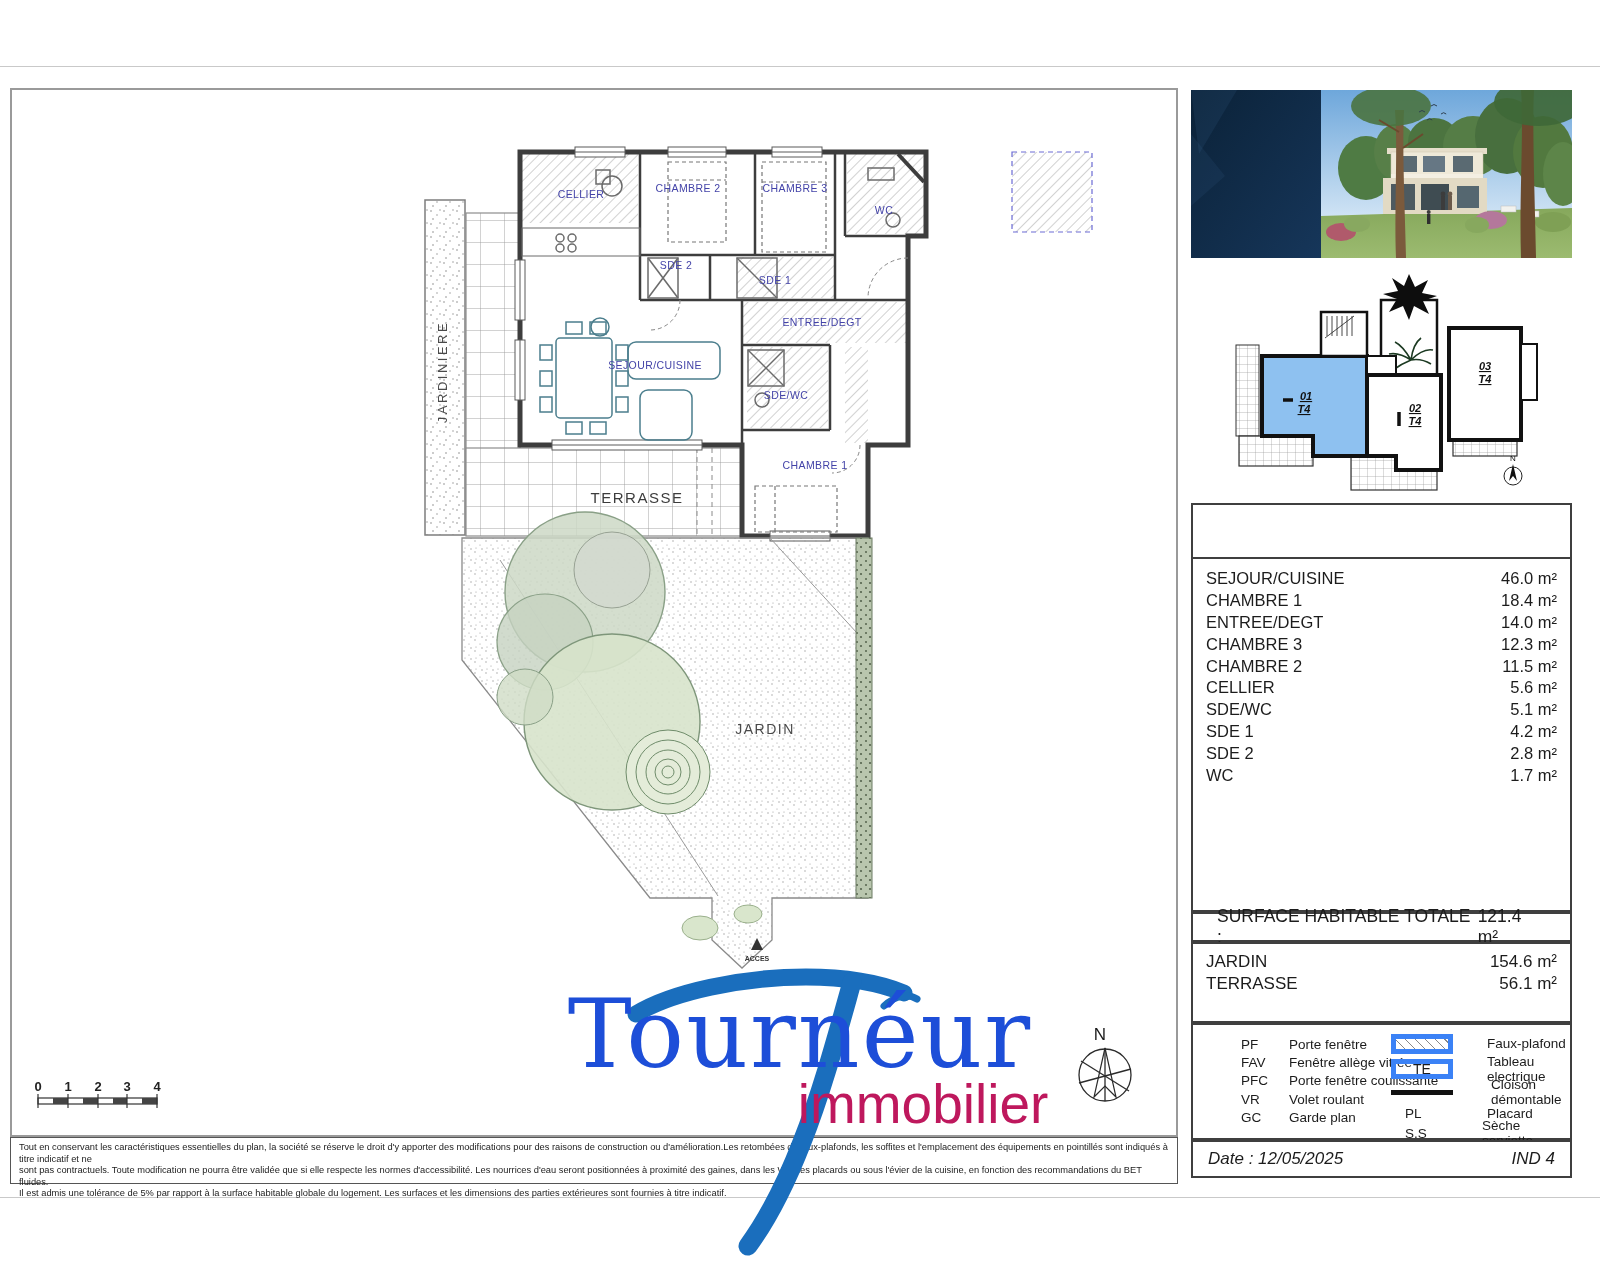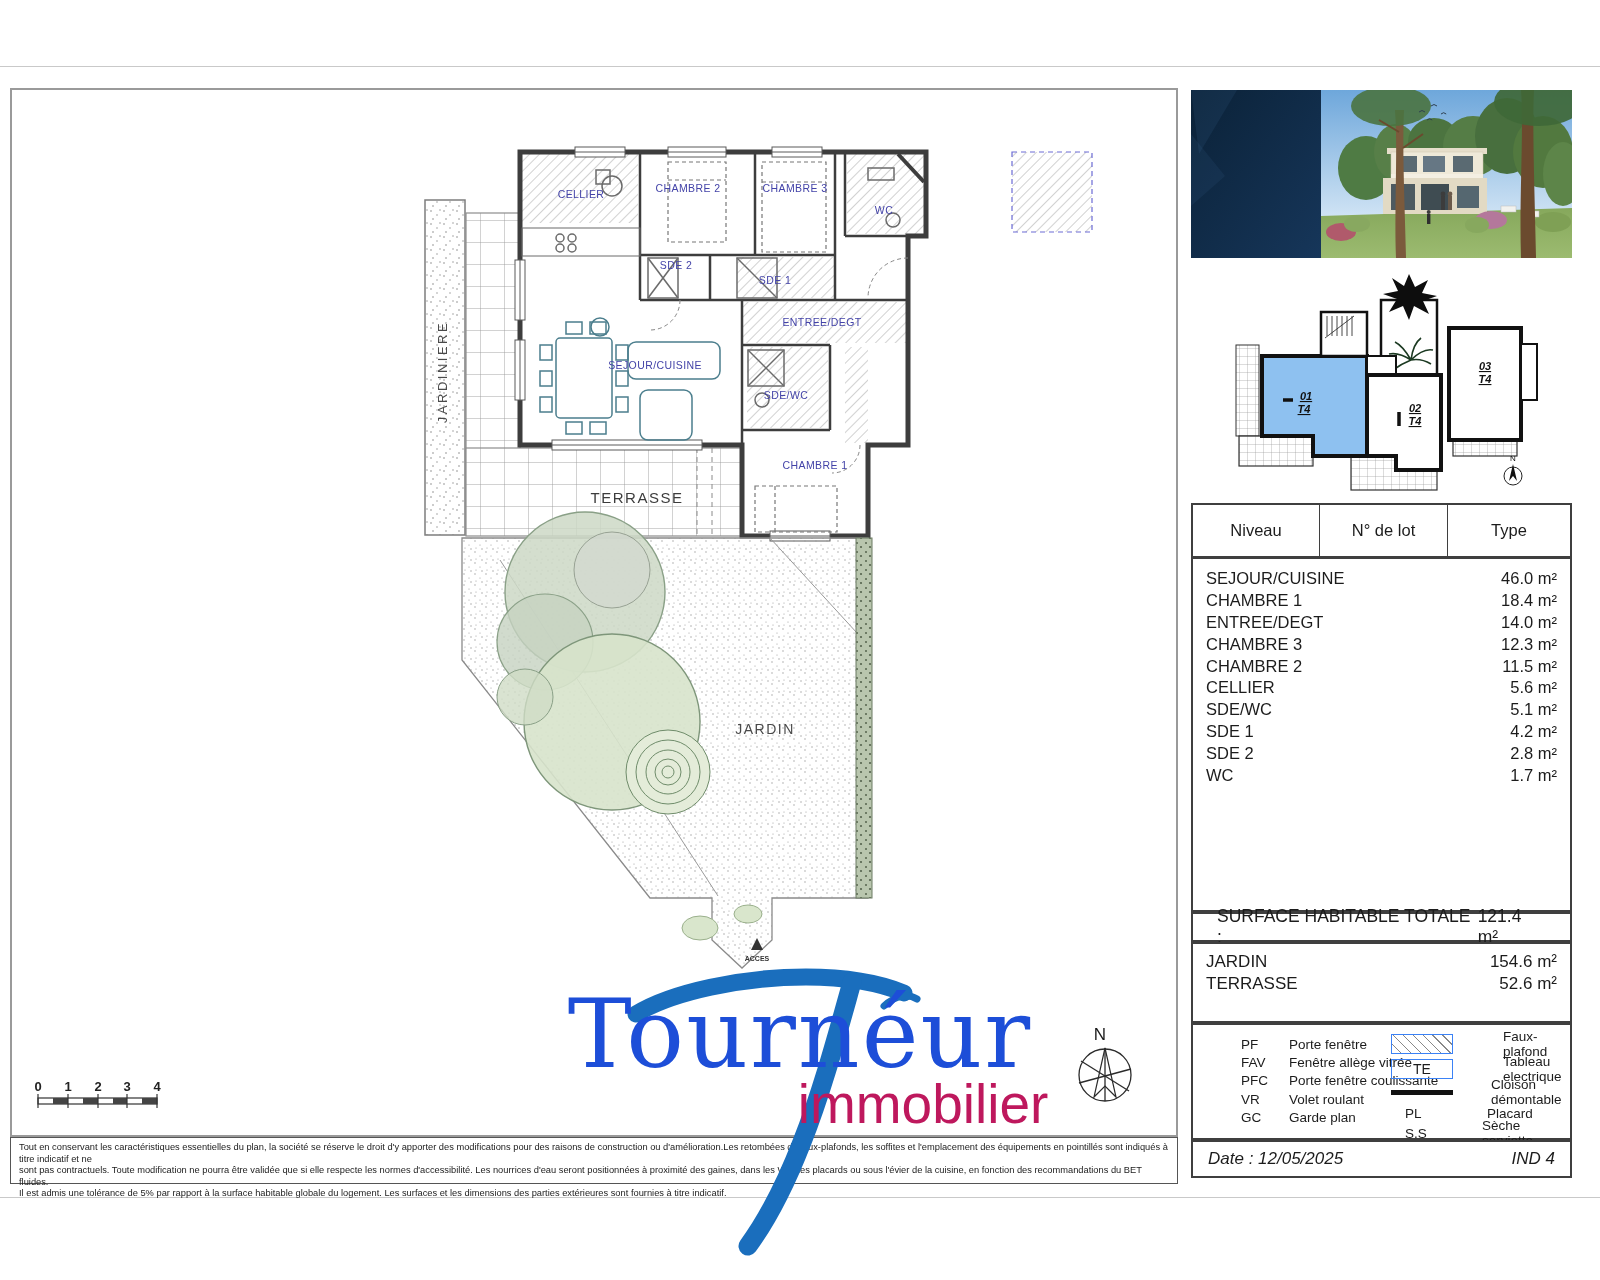--- a/index.html
+++ b/index.html
@@ -23,21 +23,21 @@
             align-items:center;font-size:16.5px;}
   .surface-box{top:912px;height:30px;display:flex;align-items:center;justify-content:space-between;
                padding:0 24px;font-size:17.5px;}
   .outdoor-box{top:942px;height:81px;padding-top:7px;}
   .legend-box{top:1023px;height:117px;font-size:13.5px;}
   .leg-left{position:absolute;left:12px;top:10px;}
   .leg-row{display:flex;height:18.4px;align-items:center;margin-left:36px;}
   .leg-code{width:48px;}
   .leg-right{position:absolute;left:198px;top:6px;width:175px;}
   .sym-row{display:flex;align-items:center;height:25px;gap:30px;}
-  .sym-swatch{width:62px;height:20px;border:1px solid #3b82f6;box-sizing:border-box;margin-right:20px;flex:none;}
+  .sym-swatch{width:62px;height:20px;border:5px solid #3b82f6;box-sizing:border-box;margin-right:4px;flex:none;}
   .hatch-swatch{background:repeating-linear-gradient(45deg,#fff,#fff 6px,#888 6px,#888 7px);}
   .te-swatch{display:flex;align-items:center;justify-content:center;font-size:14px;}
   .bar-swatch{width:62px;height:5px;background:#111;margin-right:8px;flex:none;}
   .pl-row{height:20px;}
   .pl-code{width:52px;padding-left:14px;box-sizing:content-box;}
   .date-box{top:1140px;height:38px;display:flex;align-items:center;justify-content:space-between;
             padding:0 15px;font-size:17px;font-style:italic;}
   .photo{position:absolute;left:1191px;top:90px;width:381px;height:168px;}
   .keyplan{position:absolute;left:1191px;top:260px;width:381px;height:242px;}
   .plansvg{position:absolute;left:0;top:0;z-index:1;}
@@ -399,25 +399,20 @@
       <line x1="208" y1="152" x2="208" y2="166" stroke="#111" stroke-width="3.5"></line>
       <g>
         <circle cx="322" cy="216" r="9" stroke="#222" stroke-width="1" fill="none"></circle>
         <polygon points="322,204 326,221 322,216 318,221" fill="#111"></polygon>
         <text x="322" y="201" font-size="8" fill="#111" text-anchor="middle">N</text>
       </g>
     </svg>
   </div>
 
   <div class="sbox lot-table">
-    <div class="lot-row hdr">
-      <div class="lot-cell c1">Niveau</div>
-      <div class="lot-cell c2">N° de lot</div>
-      <div class="lot-cell c3">Type</div>
-    </div>
   </div>
 
   <div class="sbox rooms-box">
     <div class="room-row">
       <span>SEJOUR/CUISINE</span>
       <span>46.0 m²</span>
     </div>
     <div class="room-row">
       <span>CHAMBRE 1</span>
       <span>18.4 m²</span>
@@ -461,21 +456,21 @@
     <span>121.4 m²</span>
   </div>
 
   <div class="sbox outdoor-box">
     <div class="room-row" style="font-size:17px">
       <span>JARDIN</span>
       <span>154.6 m²</span>
     </div>
     <div class="room-row" style="font-size:17px">
       <span>TERRASSE</span>
-      <span>52.6 m²</span>
+      <span>56.1 m²</span>
     </div>
   </div>
 
   <div class="sbox legend-box">
     <div class="leg-left">
       <div class="leg-row">
         <span class="leg-code">PF</span>
         <span>Porte fenêtre</span>
       </div>
       <div class="leg-row">

